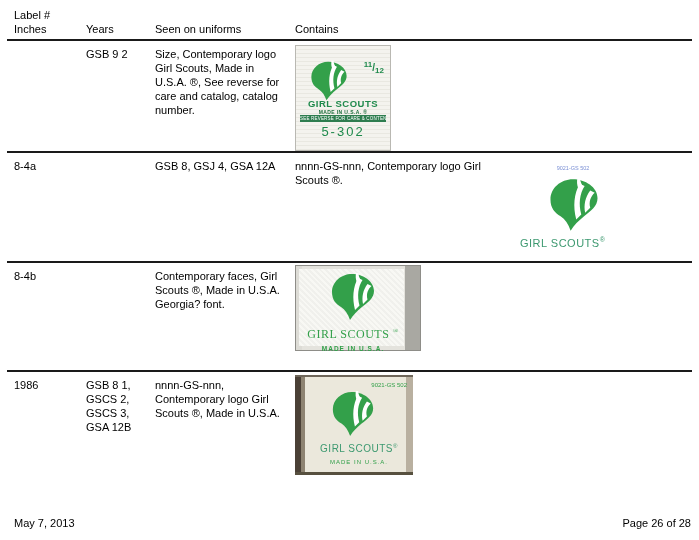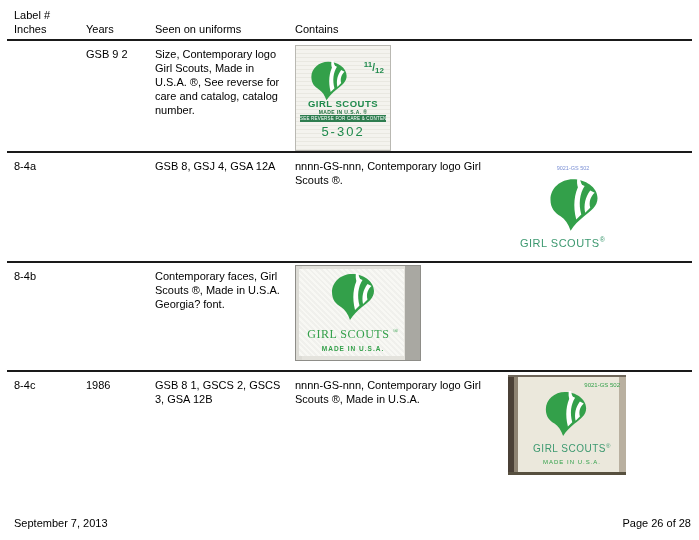--- a/index.html
+++ b/index.html
@@ -44,21 +44,21 @@
 
   
   .art2{position:relative;width:124px;height:92px;margin:4px 0 0 10px;}
   .art2 .code{position:absolute;left:0;right:14px;top:2px;text-align:center;color:var(--code-blue);font-size:5.5px;line-height:7px;}
   .art2 .trefoil{position:absolute;left:28px;top:14px;}
   .art2 .brand{position:absolute;left:2px;top:70px;color:var(--teal-green);font-size:11px;letter-spacing:.5px;white-space:nowrap;}
   .art2 .brand sup{font-size:7px;}
 
   
   .photo3{
-    position:relative;width:126px;height:96px;margin-top:-4px;
+    position:relative;width:126px;height:86px;margin-top:-4px;
     background:linear-gradient(90deg,#dddcd6 0 5%,#e4e3dd 5% 88%,#a9a8a2 88% 100%);
     border:1px solid #8e8d88;box-sizing:border-box;
   }
   .photo3 .cloth{
     position:absolute;left:3px;top:3px;right:16px;bottom:4px;background:#f8f8f4;
     background-image:repeating-linear-gradient(45deg,rgba(0,0,0,.03) 0 2px,transparent 2px 4px);
   }
   .photo3 .trefoil{position:absolute;left:32px;top:6px;}
   .photo3 .brand{position:absolute;left:0;right:10px;top:58px;text-align:center;color:var(--trefoil-green);
     font-family:"Liberation Serif",serif;font-size:12px;letter-spacing:.5px;white-space:nowrap;}
@@ -150,35 +150,34 @@
           <svg class="trefoil" width="50" height="50">
               <use href="#trefoil"></use>
             </svg>
           <div class="brand"><span>GIRL SCOUTS</span> <sup>®</sup></div>
           <div class="madein">MADE IN U.S.A.</div>
         </div>
       </div>
     </div>
 
     <div class="trow r4">
-      <div class="cell">8-4c</div>
       <div class="cell">1986</div>
       <div class="cell">GSB 8 1, GSCS 2, GSCS 3, GSA 12B</div>
       <div class="cell">nnnn-GS-nnn, Contemporary logo Girl Scouts ®, Made in U.S.A.</div>
       <div class="cell">
         <div class="photo4">
           <div class="code">9021-GS 502</div>
           <svg class="trefoil" width="48" height="48">
               <use href="#trefoil"></use>
             </svg>
           <div class="brand"><span>GIRL SCOUTS</span><sup>®</sup></div>
           <div class="madein">MADE IN U.S.A.</div>
         </div>
       </div>
     </div>
 
   </div>
 
   <div class="footer">
-    <span>September 7, 2013</span>
+    <span>May 7, 2013</span>
     <span>Page 26 of 28</span>
   </div>
 </div>
 
 </body></html>

